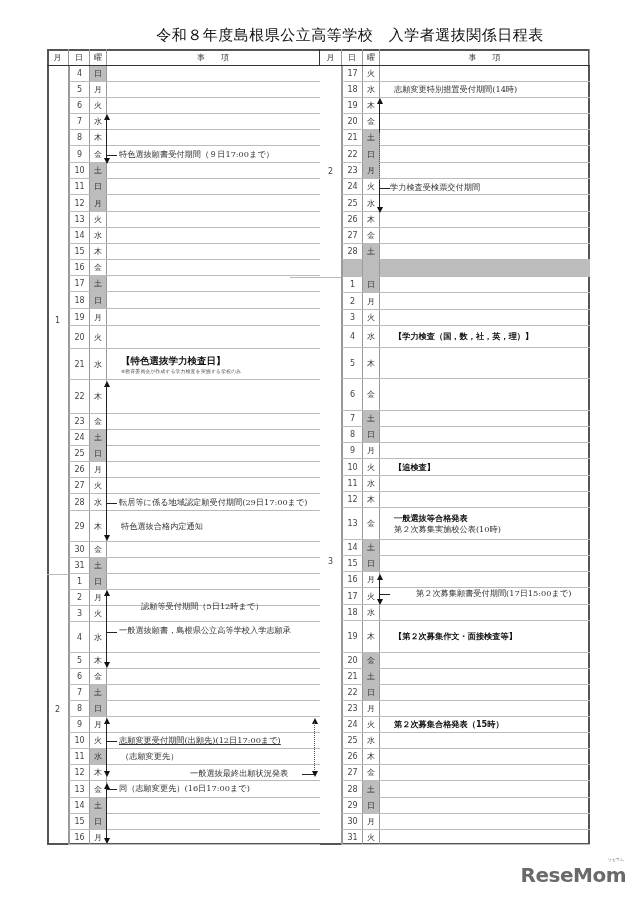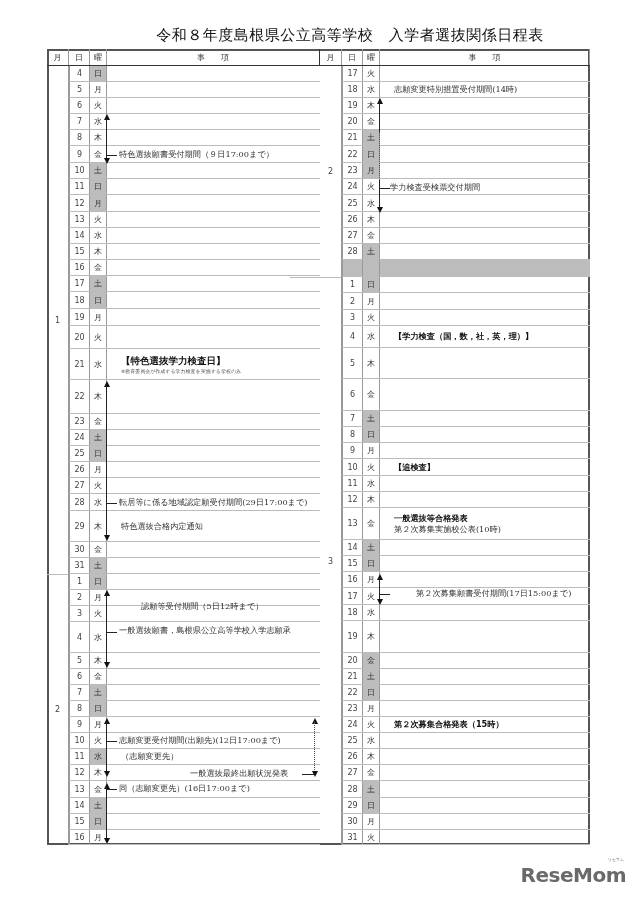--- a/index.html
+++ b/index.html
@@ -448,20 +448,23 @@
       <div class="c-ev"></div>
     </div>
     <div class="row" style="left: 22px; width: 248px; top: 556px; height: 16px;">
       <div class="c-day">18</div>
       <div class="c-wd">水</div>
       <div class="c-ev"></div>
     </div>
     <div class="row" style="left: 22px; width: 248px; top: 572px; height: 32px;">
       <div class="c-day">19</div>
       <div class="c-wd">木</div>
+      <div class="c-ev">
+        <span class="ev-bold">【第２次募集作文・面接検査等】</span>
+      </div>
     </div>
     <div class="row" style="left: 22px; width: 248px; top: 604px; height: 16px;">
       <div class="c-day">20</div>
       <div class="c-wd hol">金</div>
     </div>
     <div class="row" style="left: 22px; width: 248px; top: 620px; height: 16px;">
       <div class="c-day">21</div>
       <div class="c-wd hol">土</div>
       <div class="c-ev"></div>
     </div>
@@ -535,21 +538,21 @@
 <div class="vline" style="left:106px;top:594px;height:70px;"></div>
 <div class="arrow-down" style="left:104px;top:662px;"></div>
 <div class="tick" style="left:107px;top:632px;width:10px;"></div>
 <div class="label" style="left:119px;top:625px;">一般選抜願書，島根県公立高等学校入学志願承</div>
 <div class="label" style="left:119px;top:601px;margin-left:22px;">認願等受付期間（5日12時まで）</div>
 
 <div class="arrow-up" style="left:104px;top:718px;"></div>
 <div class="vline" style="left:106px;top:722px;height:52px;"></div>
 <div class="arrow-down" style="left:104px;top:771px;"></div>
 <div class="tick" style="left:107px;top:741px;width:10px;"></div>
-<div class="label" style="left:119px;top:735px;">志願変更受付期間(出願先)(12日17:00まで)</div>
+<div class="label" style="left:119px;top:735px;text-decoration:underline;">志願変更受付期間(出願先)(12日17:00まで)</div>
 
 <div class="arrow-up" style="left:104px;top:783px;"></div>
 <div class="vline" style="left:106px;top:787px;height:53px;"></div>
 <div class="arrow-down" style="left:104px;top:838px;"></div>
 <div class="tick" style="left:107px;top:789px;width:10px;"></div>
 <div class="label" style="left:119px;top:783px;">同（志願変更先）(16日17:00まで)</div>
 
 <div class="arrow-up" style="left:312px;top:718px;"></div>
 <div class="vline dot" style="left:314px;top:722px;height:52px;"></div>
 <div class="arrow-down" style="left:312px;top:771px;"></div>

